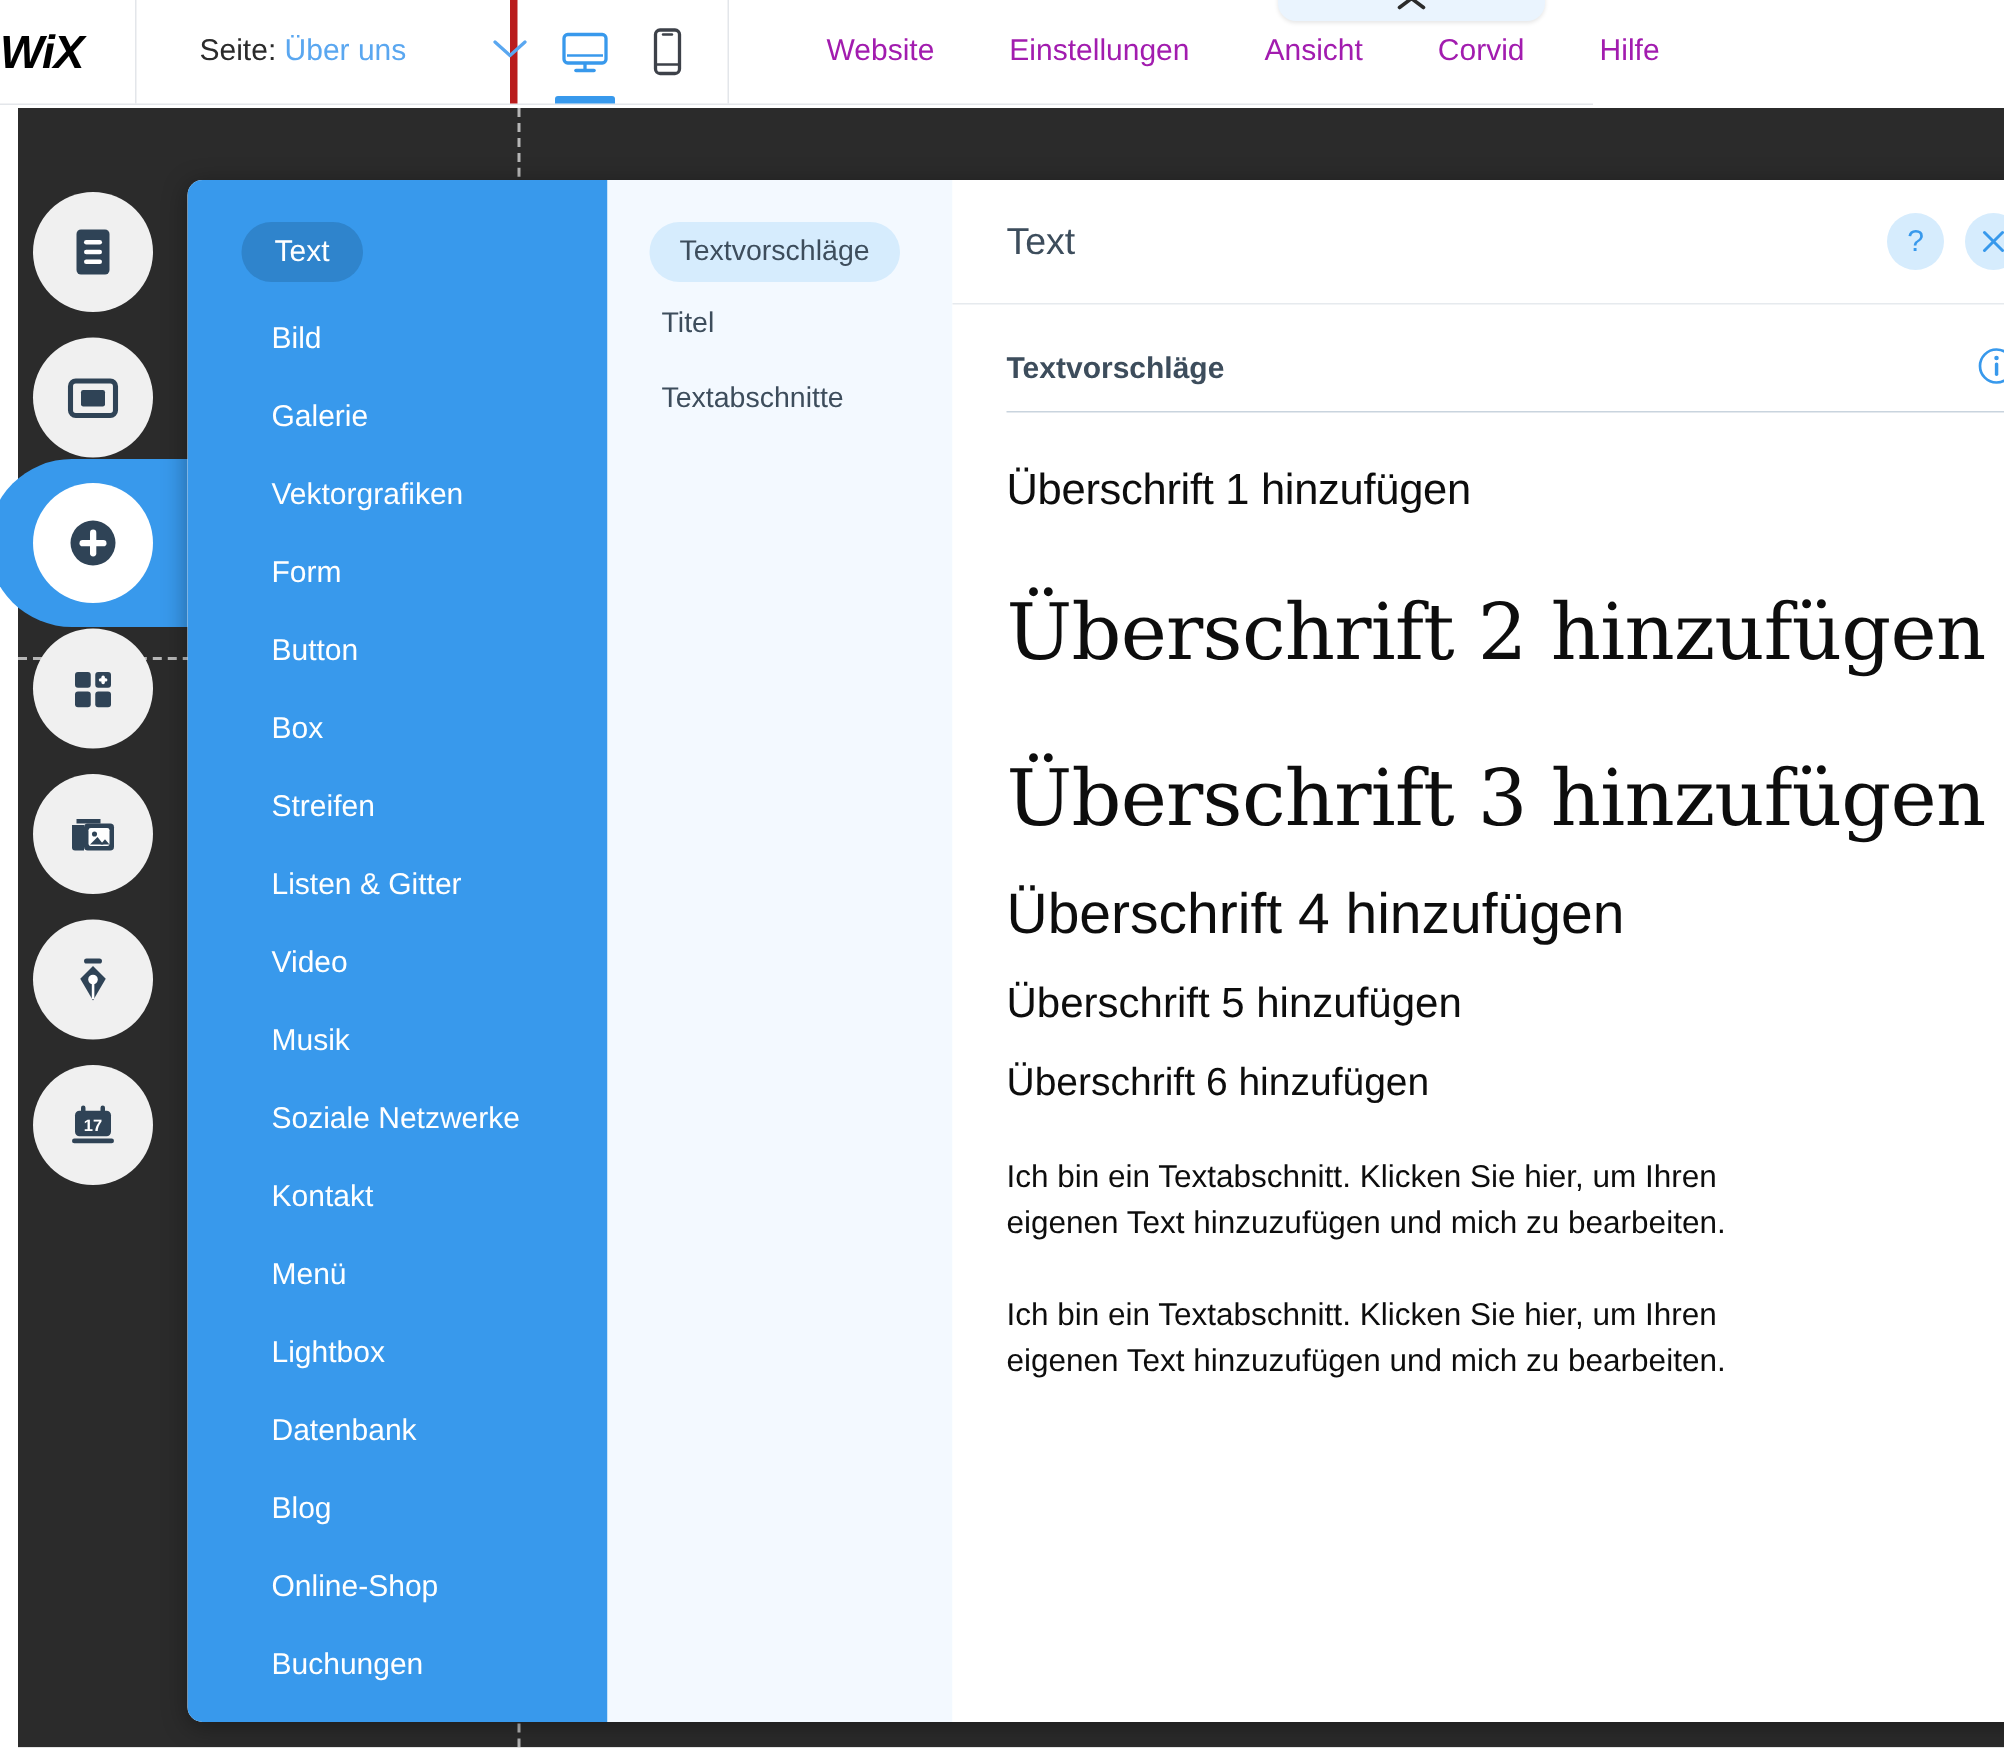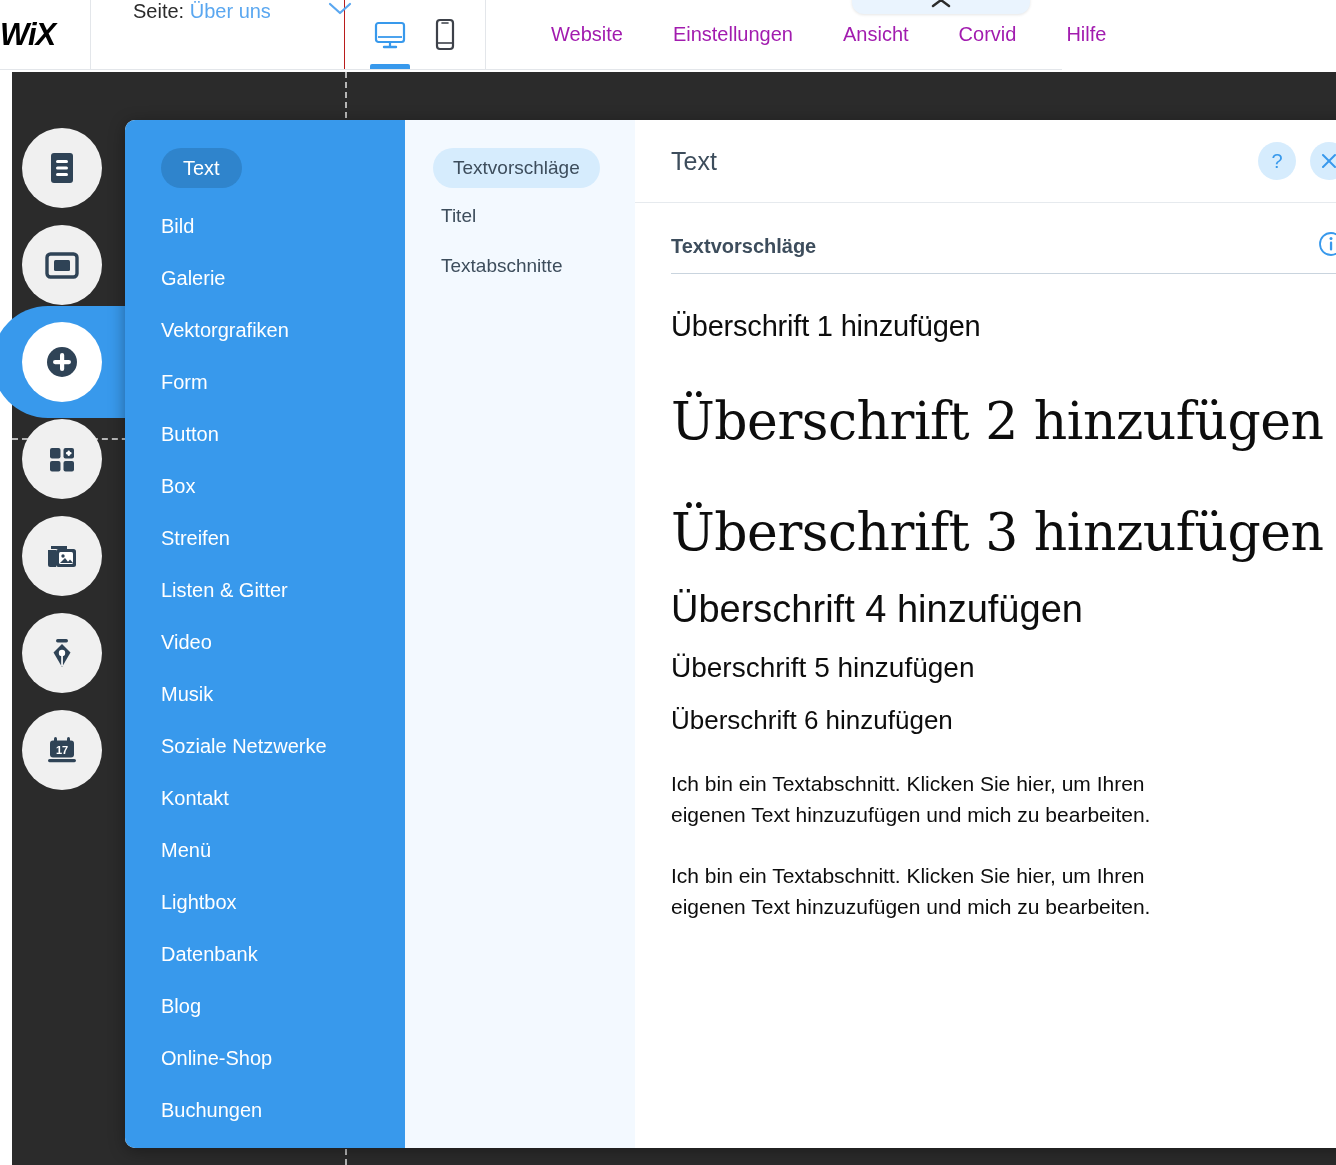--- a/index.html
+++ b/index.html
@@ -35,24 +35,24 @@
     align-items: center;
     justify-content: center;
     height: 100%;
     border-right: 1px solid #e3e6ea;
     box-sizing: border-box;
   }
   #wix-logo svg { display: block; }
 
   #page-selector {
     display: flex;
-    align-items: flex-start;
+    align-items: center;
     height: 100%;
     padding: 0 22px 0 42px;
-    border-right: 1px solid #b91c1c;
+    border-right: 5px solid #b91c1c;
     box-sizing: border-box;
     cursor: pointer;
     min-width: 254px;
     justify-content: space-between;
     gap: 14px;
   }
   .page-sel-text {
     font-size: 20px;
     color: #2b2b2b;
     white-space: nowrap;
@@ -206,21 +206,21 @@
   #cat-col {
     width: 280px;
     background: #3899ec;
     padding-top: 28px;
     box-sizing: border-box;
     flex: 0 0 280px;
   }
   .cat-item {
     font-size: 20px;
     color: #ffffff;
-    padding: 9px 0 9px 36px;
+    padding: 9px 0 9px 56px;
     margin: 0 0 8px 0;
     cursor: pointer;
     white-space: nowrap;
     line-height: 26px;
   }
   .cat-item.selected {
     background: #2f84cc;
     border-radius: 20px;
     display: inline-block;
     padding: 7px 22px 7px 22px;

